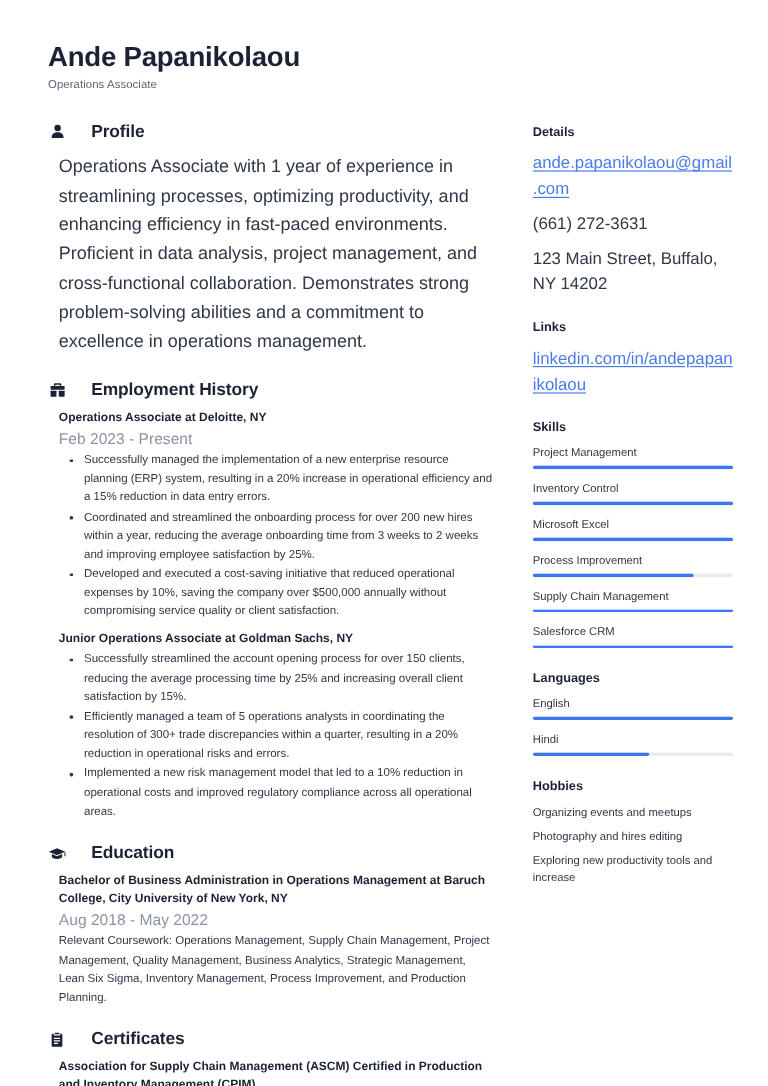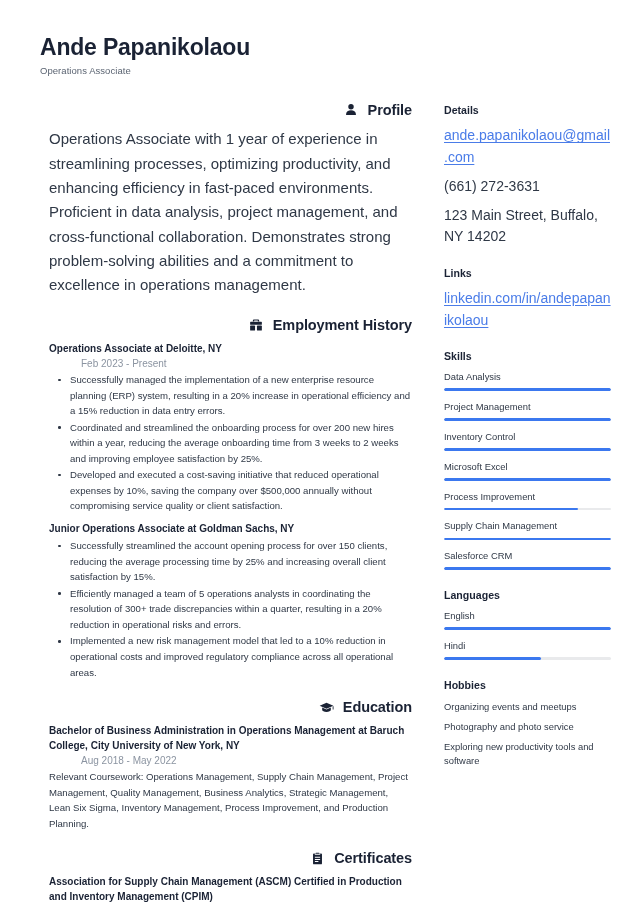--- a/index.html
+++ b/index.html
@@ -55,23 +55,22 @@
   .col-main { width: 372px; flex: 0 0 372px; }
   .col-side { width: 167px; flex: 0 0 167px; padding-top: 2px; }
 
   
   .section { margin-bottom: 19px; }
   .section:last-child { margin-bottom: 0; }
 
   .sec-head {
     display: flex;
     align-items: center;
-    gap: 9px;
+    gap: 21px;
     margin-bottom: 9px;
-    justify-content: flex-end;
   }
 
   .sec-icon {
     width: 15px;
     height: 15px;
     flex: 0 0 15px;
     display: flex;
     align-items: center;
     justify-content: center;
     color: #1a2234;
@@ -98,25 +97,24 @@
   .entry:last-child { margin-bottom: 0; }
 
   .entry-title {
     font-size: 10px;
     font-weight: bold;
     color: #1a2234;
     line-height: 1.45;
   }
 
   .entry-date {
-    font-size: 10px;
+    font-size: 13px;
     color: #8b94a1;
     margin-top: 2px;
     margin-bottom: 3px;
-    margin-left: 32px;
   }
 
   .entry-desc {
     font-size: 9.6px;
     line-height: 1.62;
     color: #2f3846;
     margin-top: 2px;
   }
 
   ul.bullets {
@@ -332,26 +330,20 @@
       <div class="side-block">
         <div class="side-title">Links</div>
         <div class="side-line">
           <a class="side-link" href="#">linkedin.com/in/andepapanikolaou</a>
         </div>
       </div>
 
       <div class="side-block">
         <div class="side-title">Skills</div>
 
-        <div class="bar-item">
-          <div class="bar-label">Data Analysis</div>
-          <div class="bar-track">
-            <div class="bar-fill" style="width: 100%;"></div>
-          </div>
-        </div>
 
         <div class="bar-item">
           <div class="bar-label">Project Management</div>
           <div class="bar-track">
             <div class="bar-fill" style="width: 100%;"></div>
           </div>
         </div>
 
         <div class="bar-item">
           <div class="bar-label">Inventory Control</div>
@@ -403,19 +395,19 @@
           <div class="bar-label">Hindi</div>
           <div class="bar-track">
             <div class="bar-fill" style="width: 58%;"></div>
           </div>
         </div>
       </div>
 
       <div class="side-block">
         <div class="side-title">Hobbies</div>
         <div class="hobby-line">Organizing events and meetups</div>
-        <div class="hobby-line">Photography and photo service</div>
-        <div class="hobby-line">Exploring new productivity tools and software</div>
+        <div class="hobby-line">Photography and hires editing</div>
+        <div class="hobby-line">Exploring new productivity tools and increase</div>
       </div>
 
     </div>
   </div>
 </div>
 
 </body></html>

